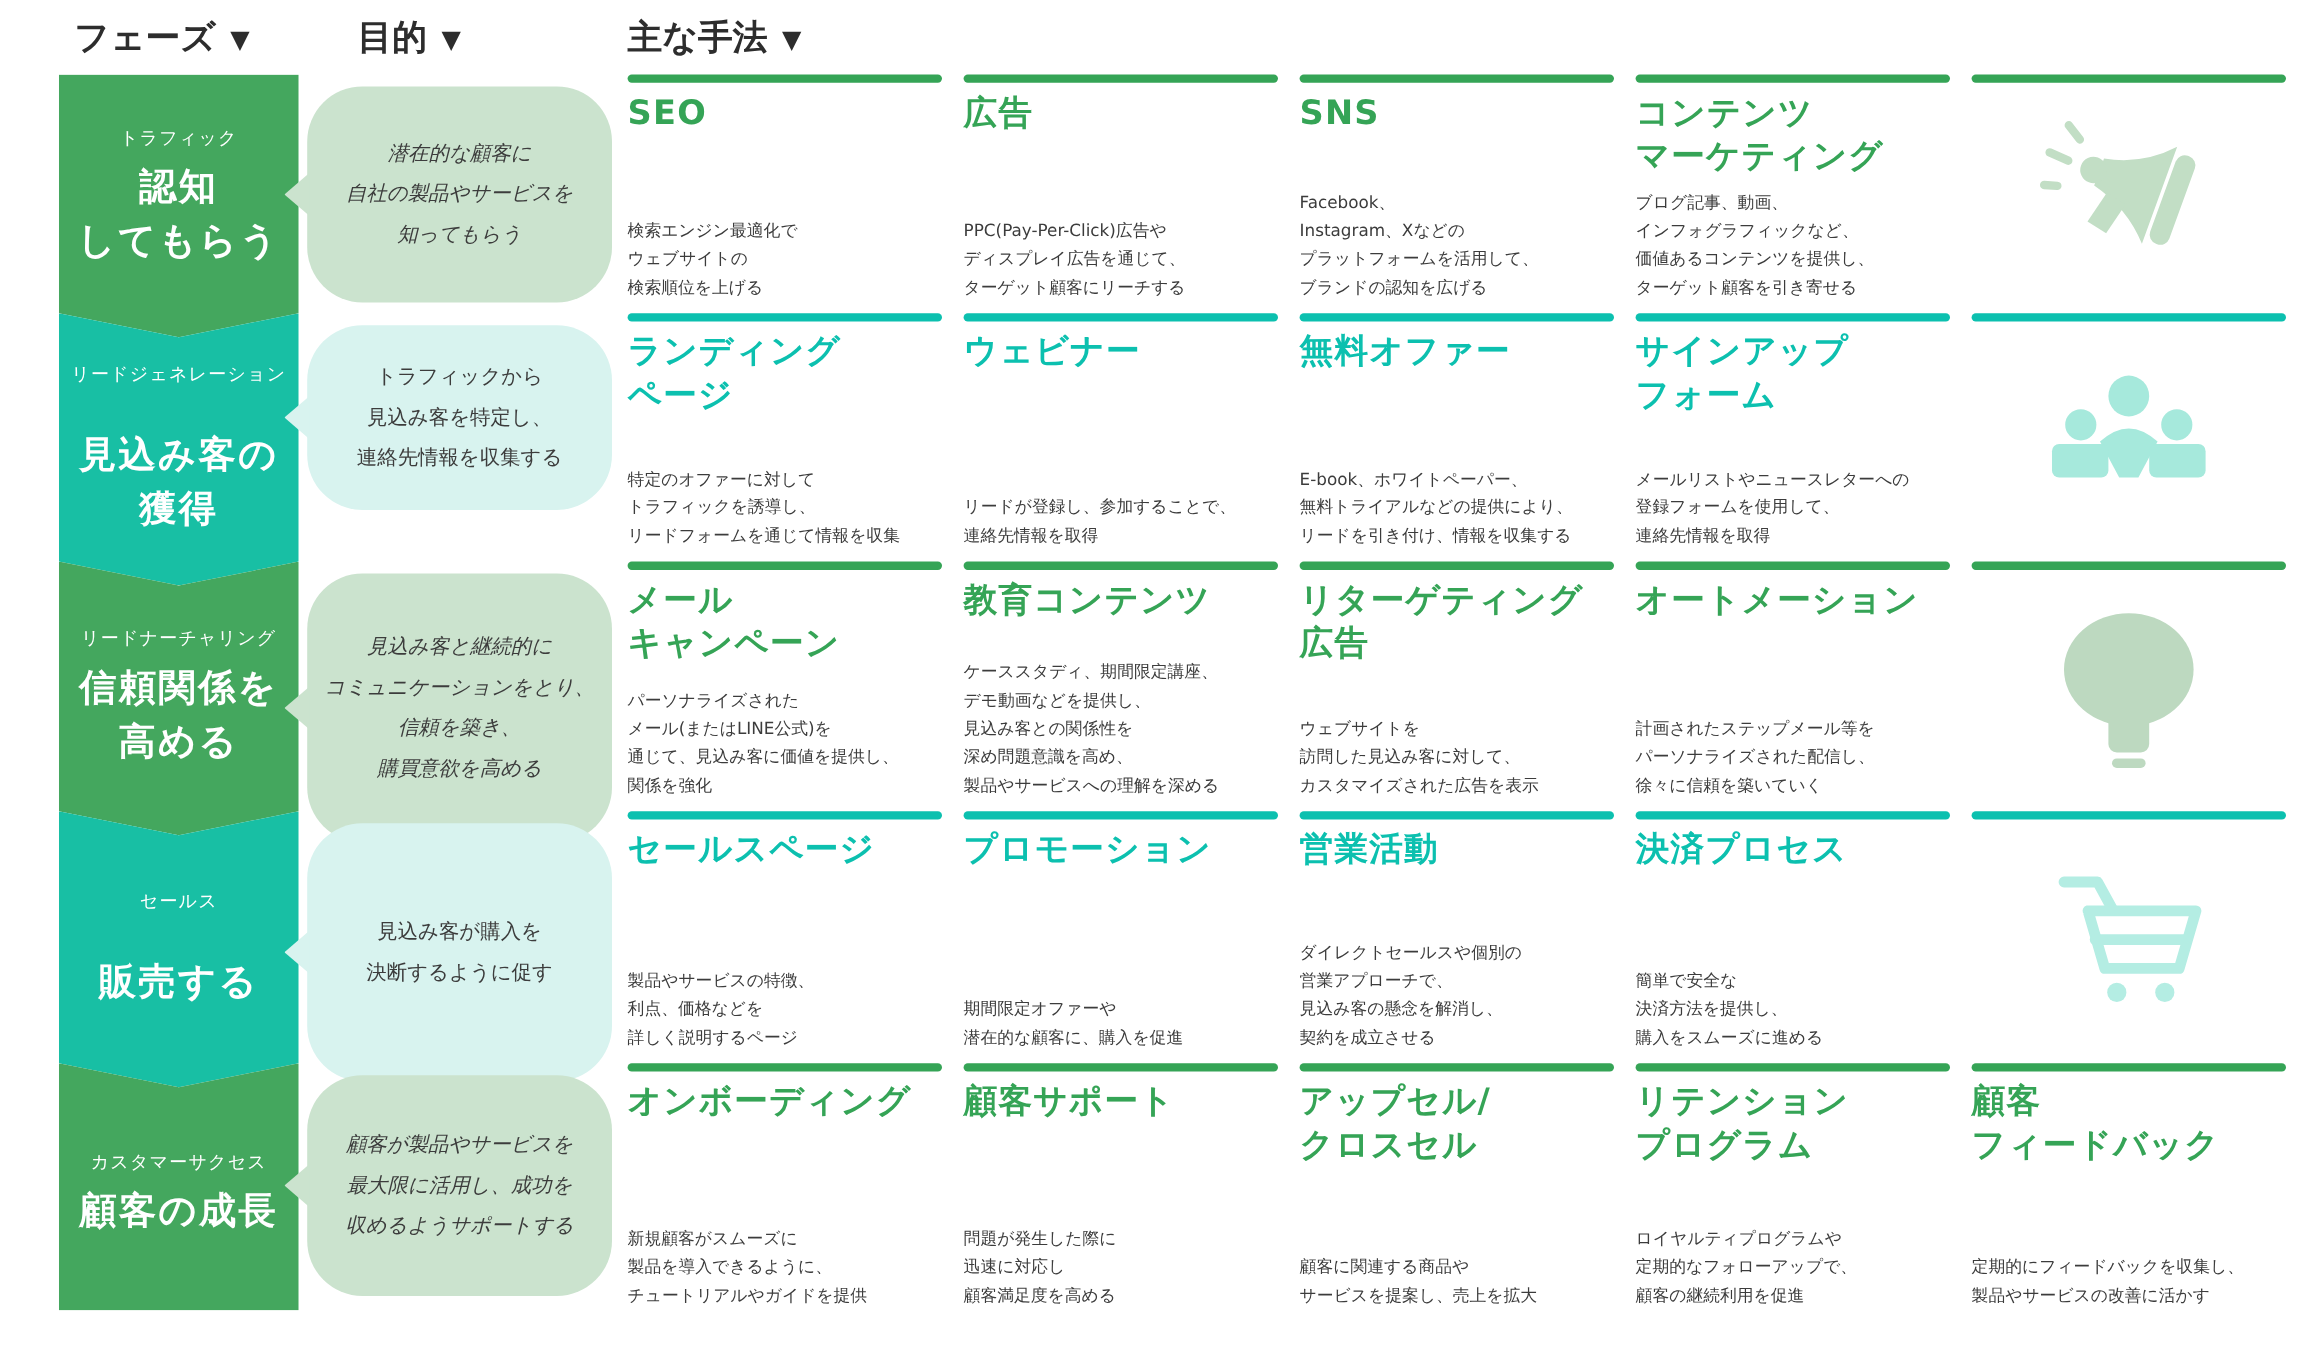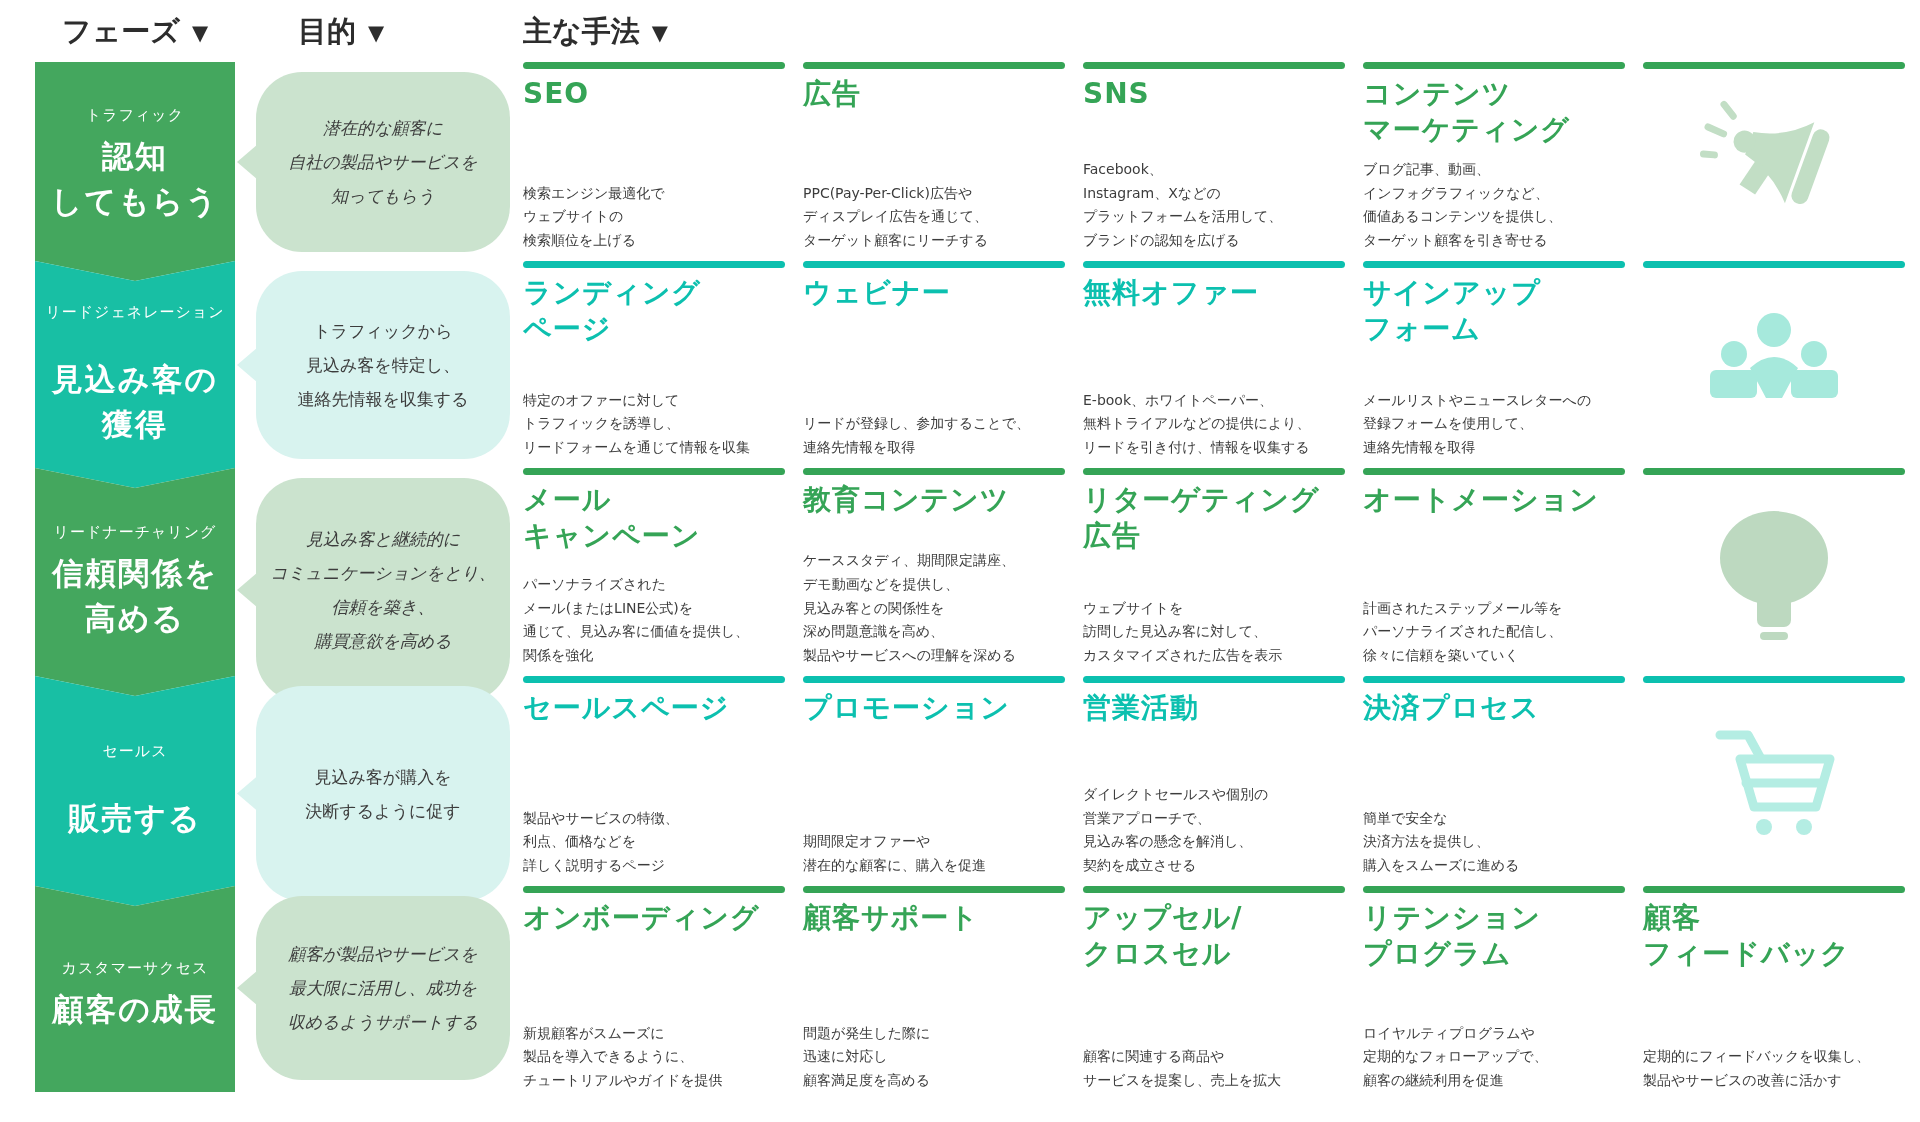--- a/index.html
+++ b/index.html
@@ -21,38 +21,38 @@
   #hdr-methods{left:523px;}
   .tri{font-size:21px;line-height:1;padding-top:3px;}
 
   
   .bar{position:absolute;height:7px;width:262px;border-radius:4px;}
   .bar.g{background:var(--green-a);} .bar.t{background:var(--teal-a);}
   .y0{top:62px}.y1{top:261px}.y2{top:468px}.y3{top:676px}.y4{top:886px}
   .c0{left:523px}.c1{left:803px}.c2{left:1083px}.c3{left:1363px}.c4{left:1643px}
 
   
-  .pbox{position:absolute;left:35px;width:200px;display:flex;flex-direction:column;
+  .pbox{position:absolute;left:49px;width:200px;display:flex;flex-direction:column;
         align-items:center;justify-content:center;text-align:center;color:#fff;}
   .pbox.green{background:var(--green-s);} .pbox.teal{background:var(--teal-s);gap:26px;}
   .pb0{top:62px;height:219px;padding-bottom:14px;box-sizing:border-box;
        clip-path:polygon(0 0,100% 0,100% calc(100% - 20px),50% 100%,0 calc(100% - 20px));}
   .pb1{top:261px;height:227px;clip-path:polygon(0 0,50% 20px,100% 0,100% calc(100% - 20px),50% 100%,0 calc(100% - 20px));}
   .pb2{top:468px;height:228px;clip-path:polygon(0 0,50% 20px,100% 0,100% calc(100% - 20px),50% 100%,0 calc(100% - 20px));}
   .pb3{top:676px;height:230px;clip-path:polygon(0 0,50% 20px,100% 0,100% calc(100% - 20px),50% 100%,0 calc(100% - 20px));}
   .pb4{top:886px;height:206px;padding-top:12px;box-sizing:border-box;
        clip-path:polygon(0 0,50% 20px,100% 0,100% 100%,0 100%);}
   .ptag{font-size:15px;letter-spacing:1px;margin-bottom:9px;}
   .pttl{font-size:31px;font-weight:800;line-height:1.45;letter-spacing:2px;white-space:pre-line;}
 
   
   .bubble{position:absolute;left:256px;width:254px;border-radius:46px;
           display:flex;align-items:center;justify-content:center;text-align:center;}
   .bubble.lg{background:var(--lgreen);font-style:italic;} .bubble.lt{background:var(--lteal);}
-  .bb0{top:72px;height:180px}.bb1{top:271px;height:188px}.bb2{top:478px;height:224px}
+  .bb0{top:72px;height:180px}.bb1{top:271px;height:154px}.bb2{top:478px;height:224px}
   .bb3{top:686px;height:215px}.bb4{top:896px;height:184px}
   .btxt{font-size:17px;line-height:2.0;color:var(--txt);white-space:pre-line;padding:0 8px;}
   .tail{position:absolute;left:-19px;top:50%;transform:translateY(-50%);width:21px;height:36px;
         background:inherit;clip-path:polygon(100% 0,100% 100%,0 50%);}
 
   
   .cell{position:absolute;width:262px;display:flex;flex-direction:column;justify-content:space-between;}
   .cr0{top:76px;height:177px}.cr1{top:275px;height:185px}.cr2{top:482px;height:186px}
   .cr3{top:690px;height:188px}.cr4{top:900px;height:193px}
   .mh{font-size:28px;font-weight:800;line-height:1.3;letter-spacing:1px;white-space:pre-line;}

